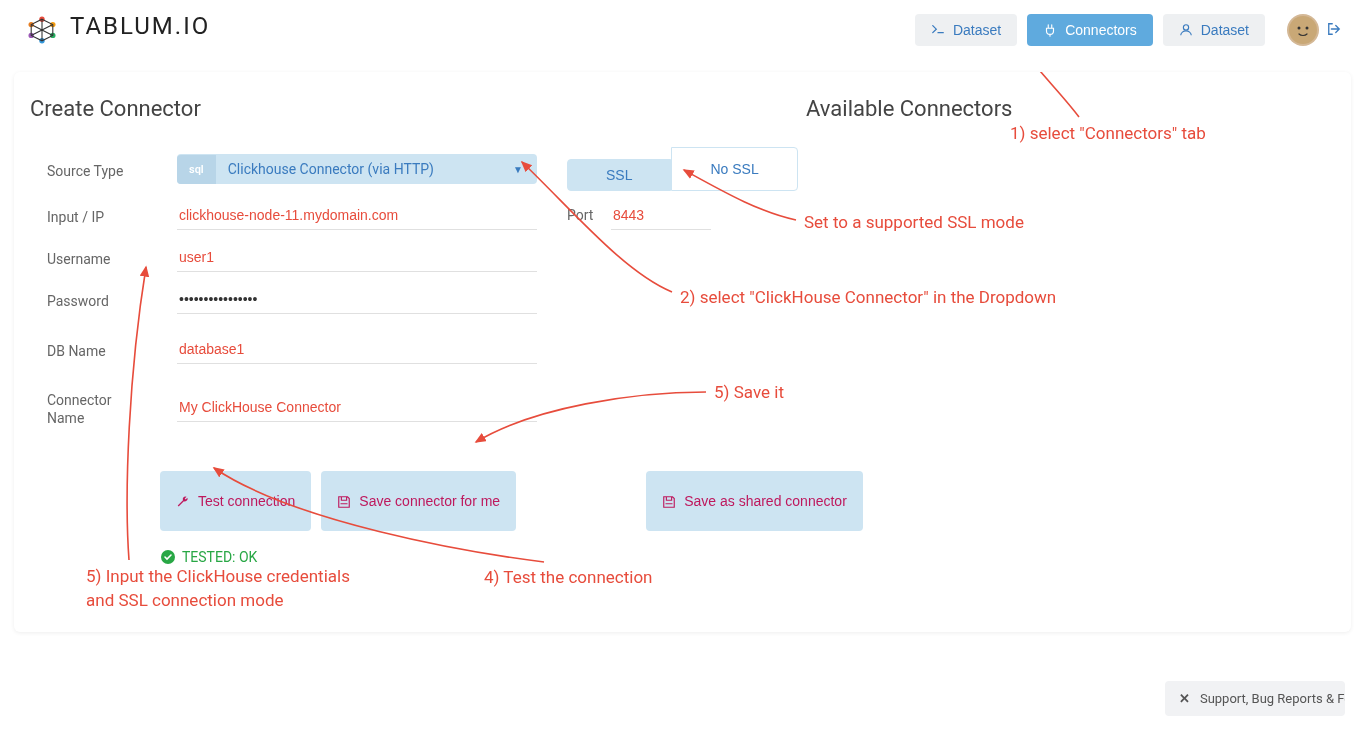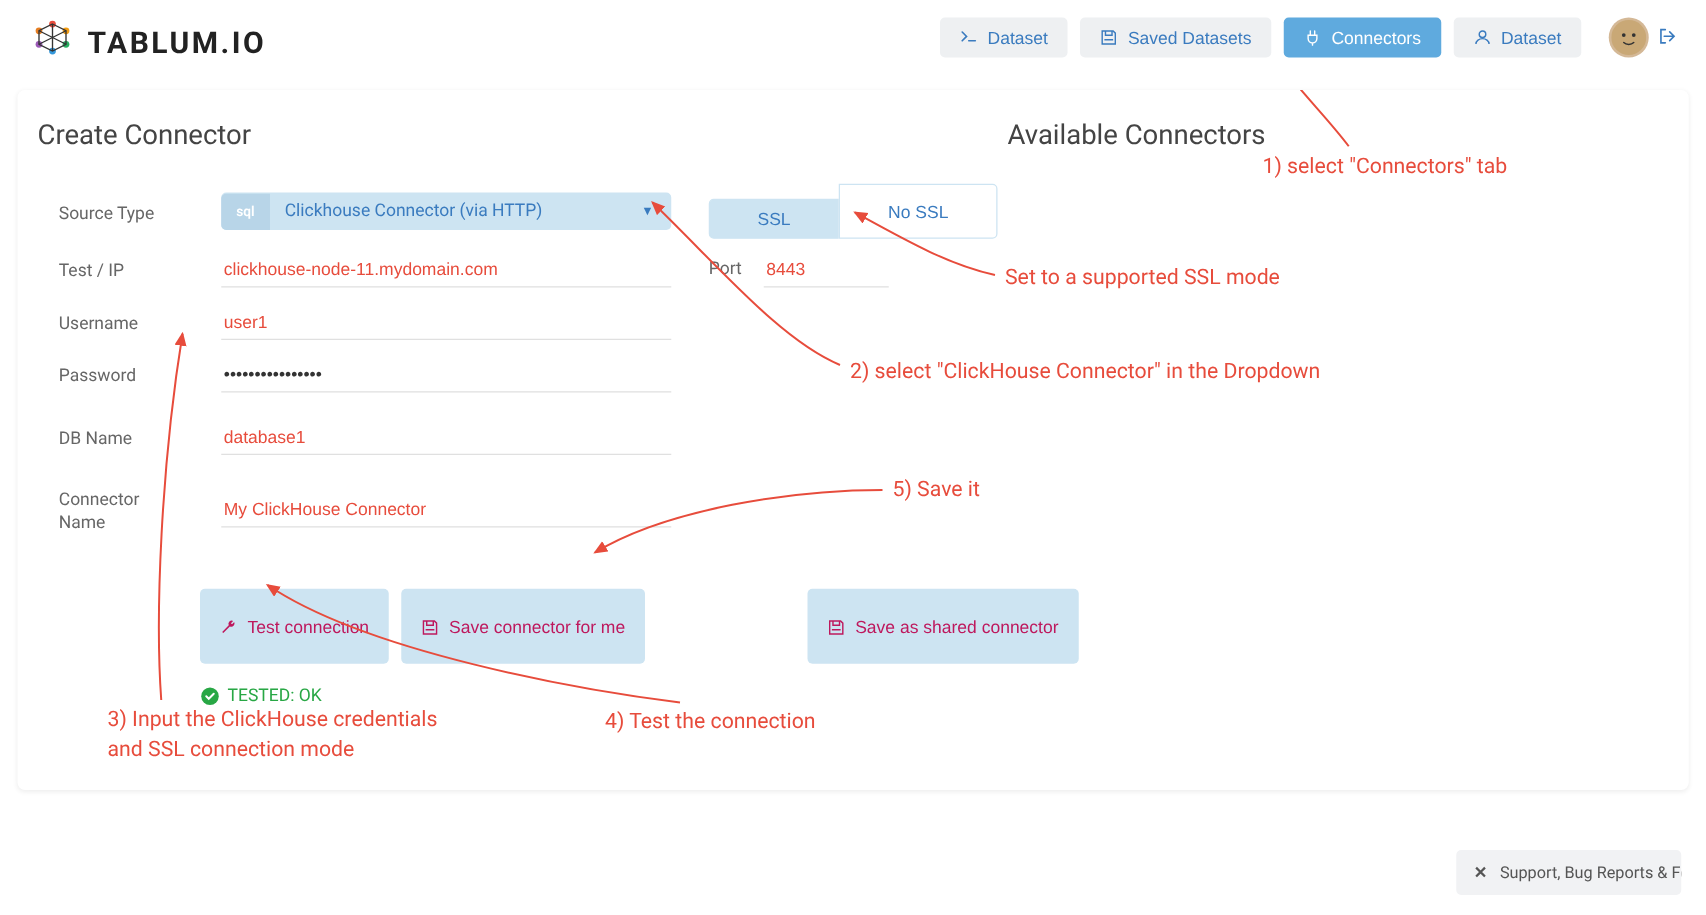--- a/index.html
+++ b/index.html
@@ -14,23 +14,23 @@
 }
 
 .header {
   display: flex;
   align-items: center;
   padding: 12px 24px;
   background: #fff;
 }
 .logo {
   display: flex;
-  align-items: flex-end;
+  align-items: flex-start;
   gap: 10px;
-  font-weight: 700;
+  font-weight: 400;
   font-size: 24px;
   letter-spacing: 2px;
   color: #222;
 }
 .logo-icon {
   width: 36px;
   height: 36px;
 }
 .nav-spacer { flex: 1; }
 .nav-btn {
@@ -265,26 +265,20 @@
       <path d="M20 8 L20 32 M8 14 L32 26 M32 14 L8 26" stroke="#333" stroke-width="1.2"></path>
     </svg>
     <span>TABLUM.IO</span>
   </div>
   <div class="nav-spacer"></div>
   <button class="nav-btn">
     <svg class="icon-sm" viewBox="0 0 16 16">
         <path d="M2 3l4 4-4 4M8 11h6" stroke="currentColor" stroke-width="1.5" fill="none" stroke-linecap="round"></path>
       </svg>
     <span>Dataset</span>
-  </button>
-  <button class="nav-btn">
-    <svg class="icon-sm" viewBox="0 0 16 16">
-        <path d="M2 2h10l2 2v10H2z M5 2v4h6V2 M4 10h8" stroke="currentColor" stroke-width="1.3" fill="none"></path>
-      </svg>
-    <span>Saved Datasets</span>
   </button>
   <button class="nav-btn active">
     <svg class="icon-sm" viewBox="0 0 16 16">
         <path d="M6 2v4M10 2v4M4 6h8v3a4 4 0 01-8 0V6zM8 13v2" stroke="currentColor" stroke-width="1.3" fill="none" stroke-linecap="round"></path>
       </svg>
     <span>Connectors</span>
   </button>
   <button class="nav-btn">
     <svg class="icon-sm" viewBox="0 0 16 16">
         <circle cx="8" cy="5" r="3" stroke="currentColor" stroke-width="1.3" fill="none"></circle>
@@ -322,21 +316,21 @@
         <span class="dropdown-text">Clickhouse Connector (via HTTP)</span>
         <span class="dropdown-caret">▼</span>
       </div>
       <div class="ssl-group">
         <button class="ssl-btn active">SSL</button>
         <button class="ssl-btn">No SSL</button>
       </div>
     </div>
 
     <div class="form-row">
-      <div class="form-label">Test / IP</div>
+      <div class="form-label">Input / IP</div>
       <div class="input-col">
         <input class="input-field" value="clickhouse-node-11.mydomain.com" style="">
       </div>
       <div class="port-col">
         <span class="port-label">Port</span>
         <input class="port-input" value="8443" style="">
       </div>
     </div>
 
     <div class="form-row">
@@ -397,21 +391,21 @@
           <path d="M5 8l2 2 4-4" stroke="#fff" stroke-width="1.6" fill="none" stroke-linecap="round"></path>
         </svg>
       <span>TESTED: OK</span>
     </div>
 
   </div>
 
   <div class="anno" style="left:996px; top:51px;">1) select "Connectors" tab</div>
   <div class="anno" style="left:666px; top:215px;">2) select "ClickHouse Connector" in the Dropdown</div>
   <div class="anno" style="left:72px; top:494px;">
-    <div>3) Input the ClickHouse credentials</div>
+    <div>5) Input the ClickHouse credentials</div>
     <div class="anno-line2">and SSL connection mode</div>
   </div>
   <div class="anno" style="left:470px; top:495px;">4) Test the connection</div>
   <div class="anno" style="left:700px; top:310px;">5) Save it</div>
   <div class="anno" style="left:790px; top:140px;">Set to a supported SSL mode</div>
 
   <svg class="arrow-svg">
     <defs>
       <marker id="arr" markerWidth="8" markerHeight="8" refX="6" refY="3" orient="auto">
         <path d="M0,0 L7,3 L0,6 Z" fill="#e74c3c"></path>

